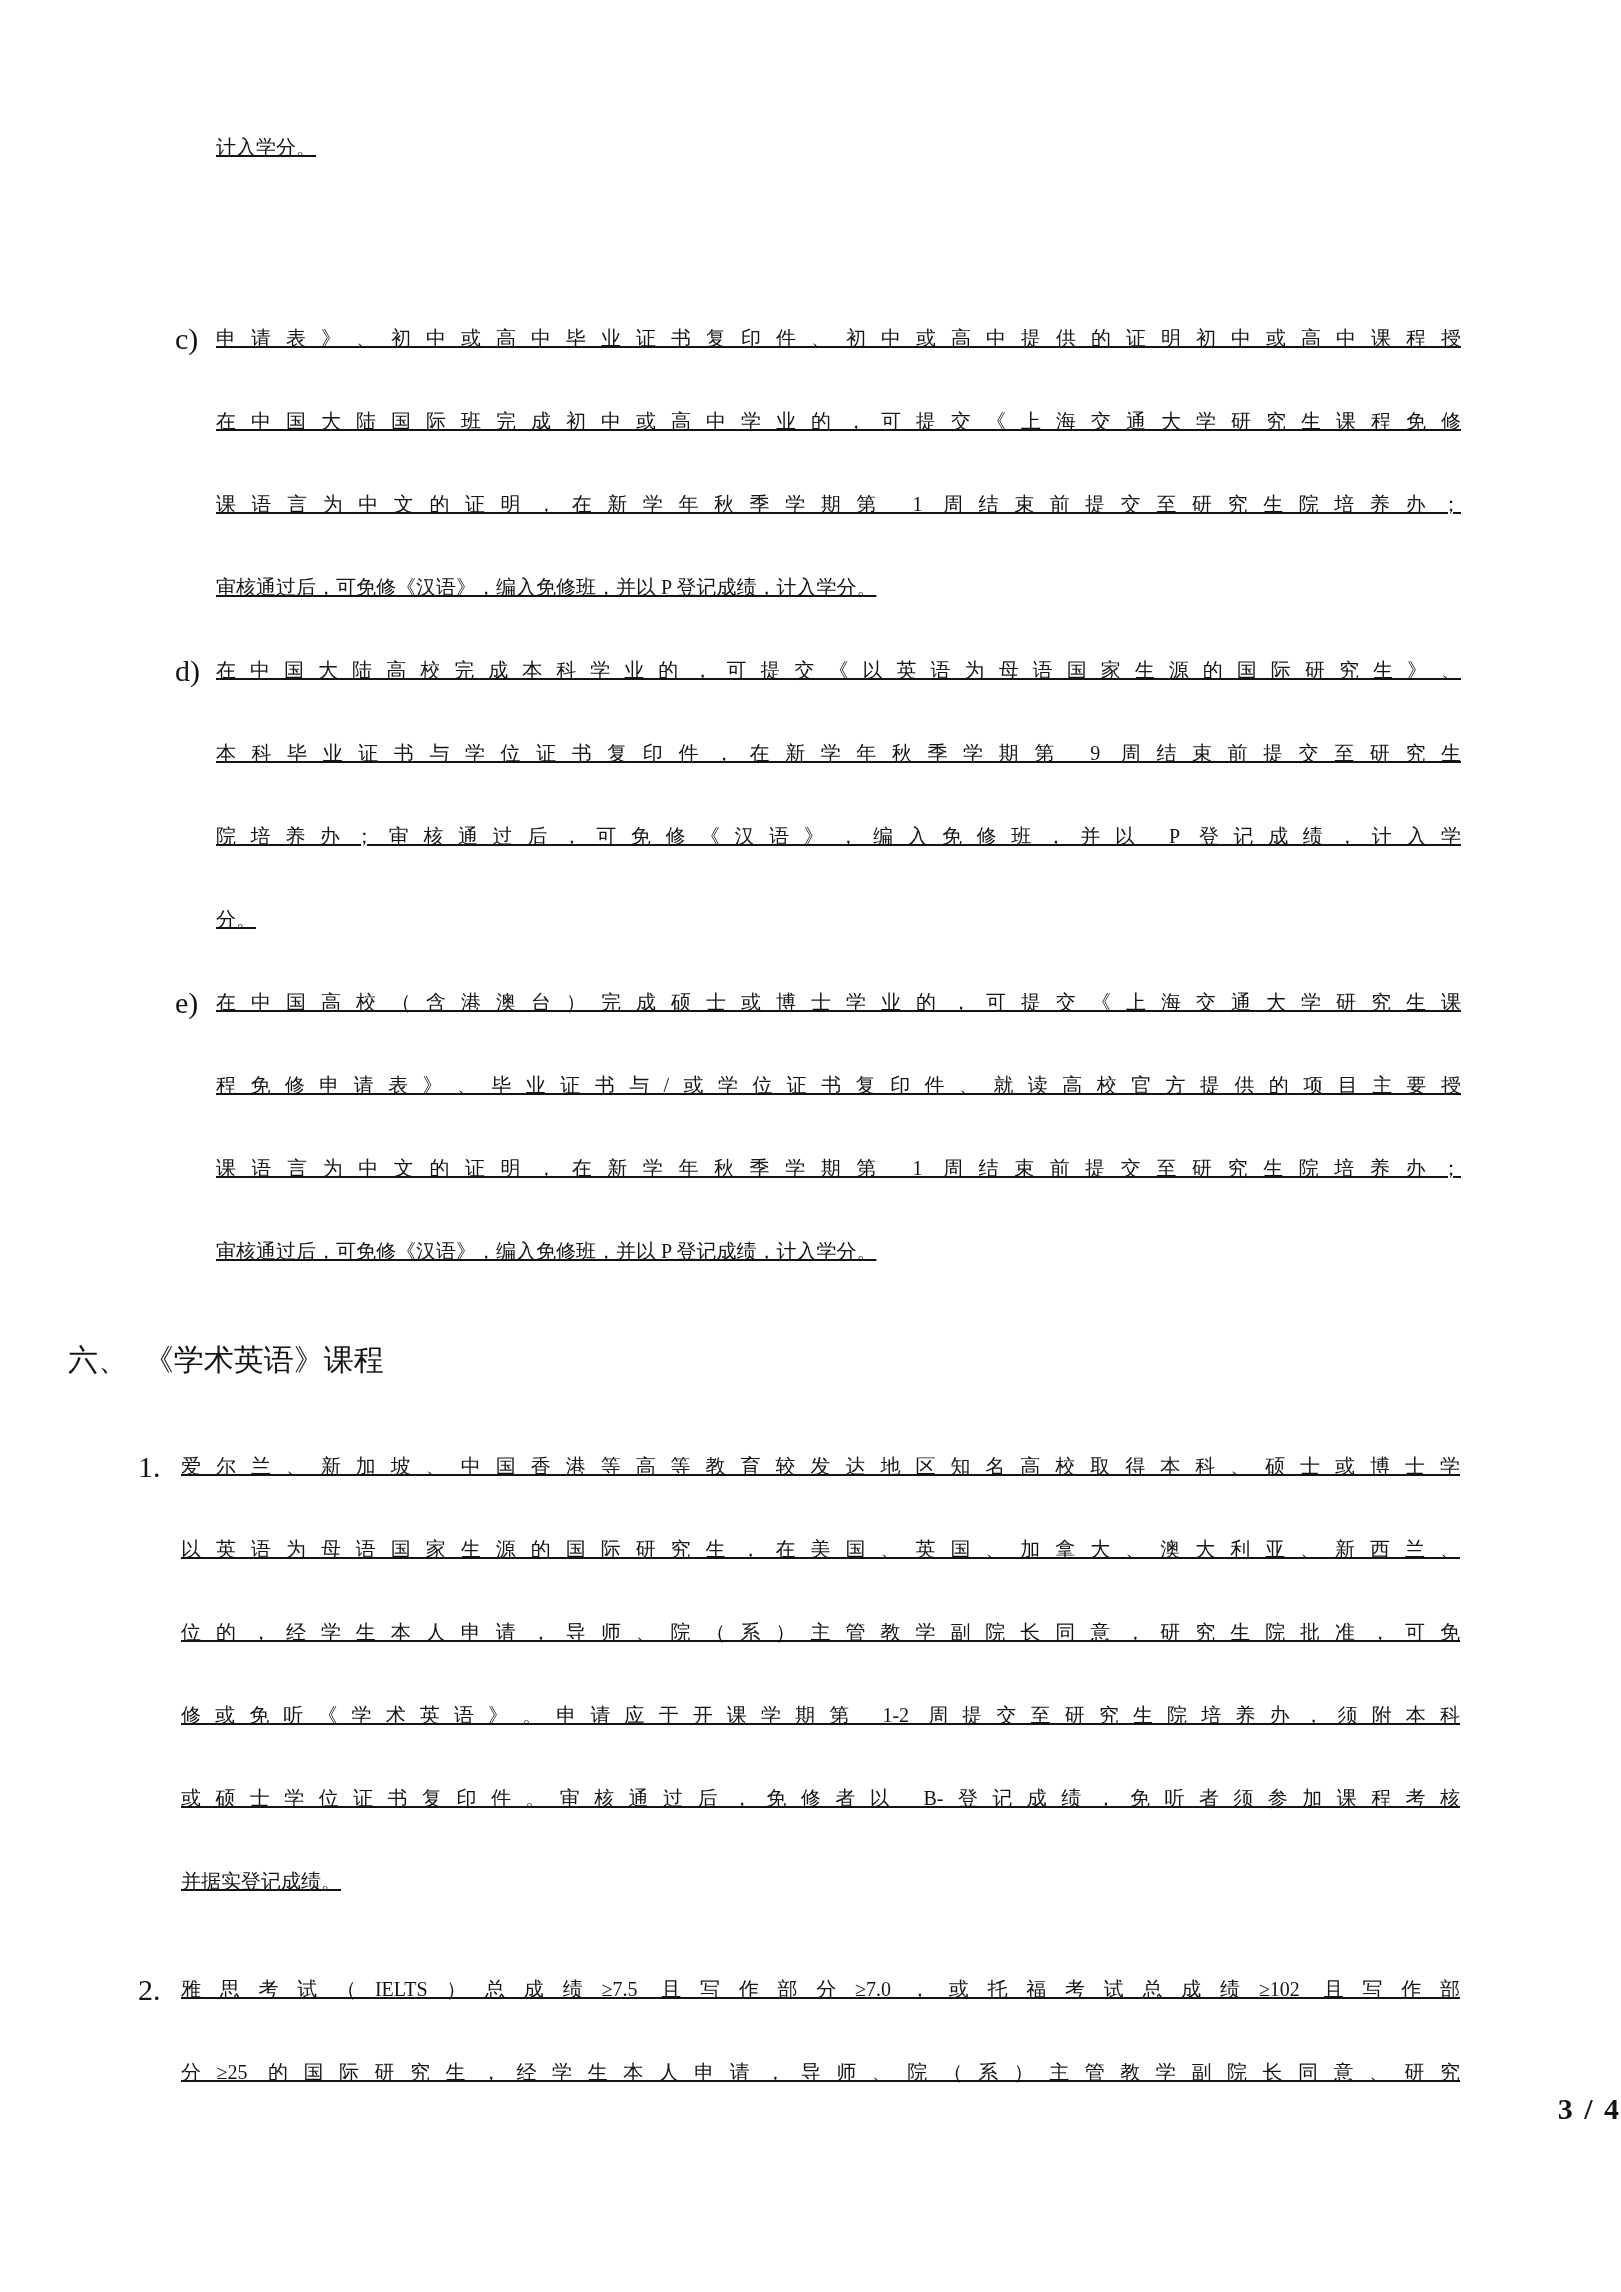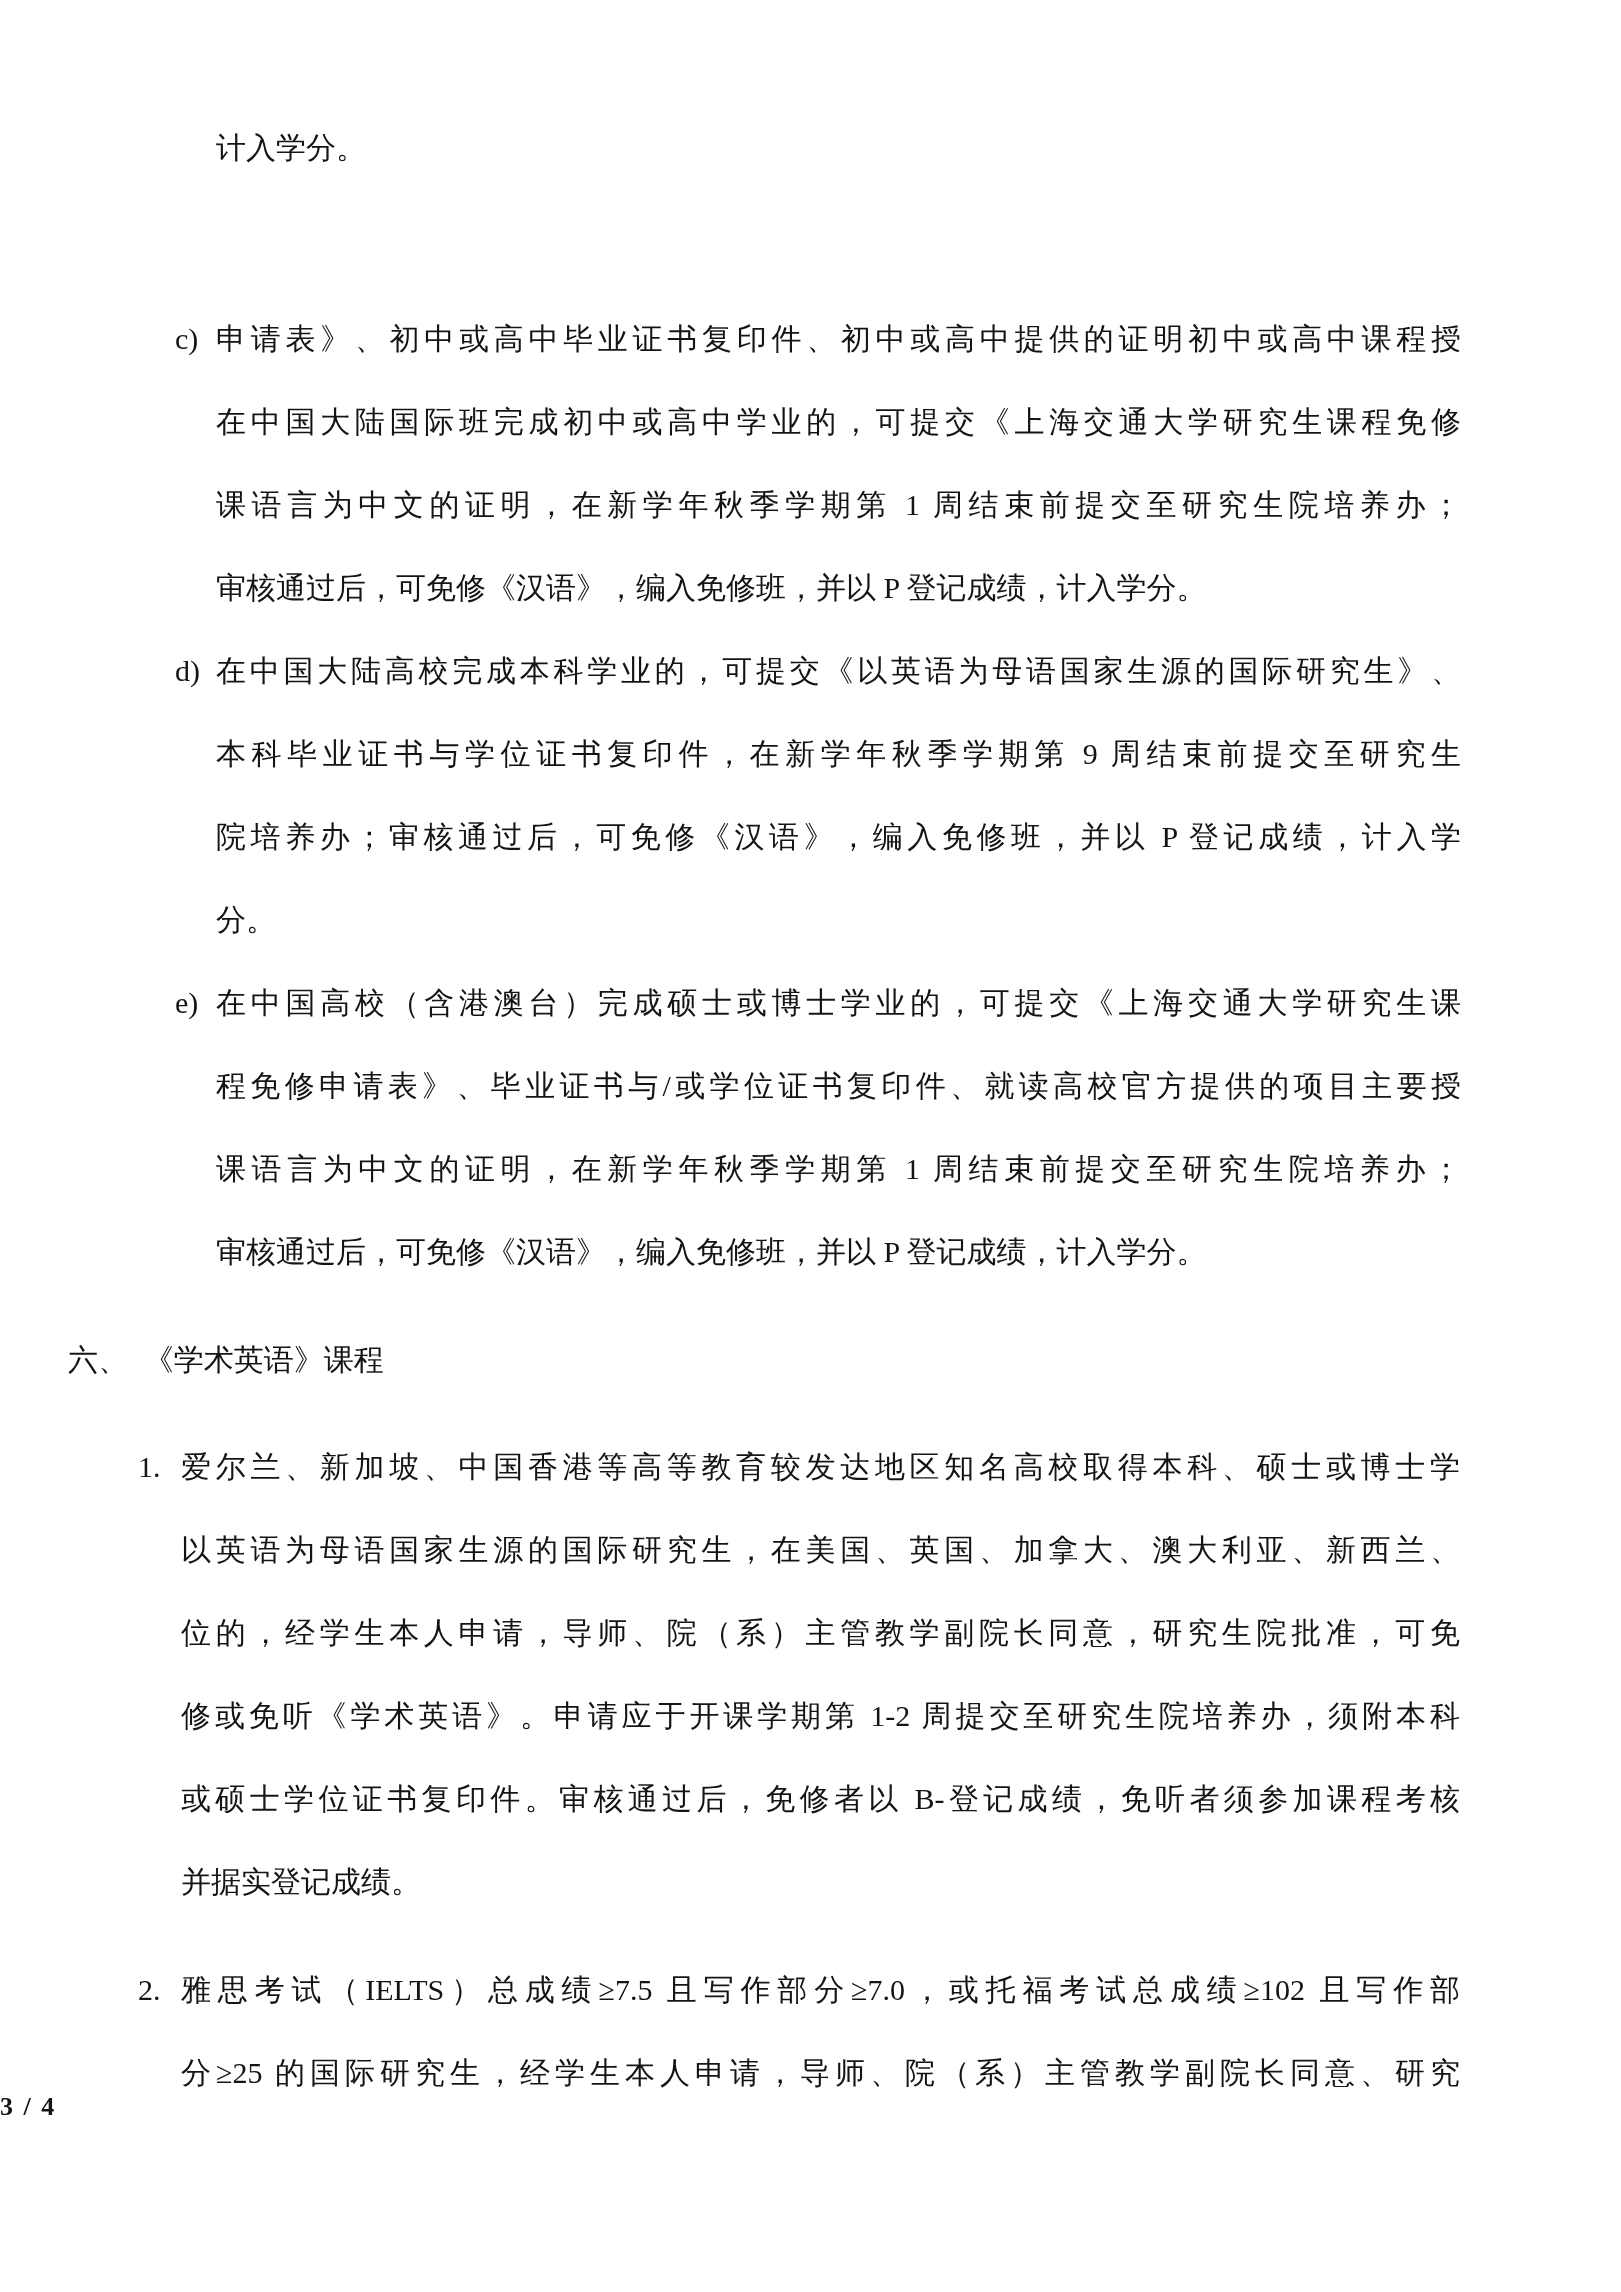--- a/index.html
+++ b/index.html
@@ -17,24 +17,25 @@
     position: relative;
     width: 1621px;
     height: 2293px;
     background: #ffffff;
     overflow: hidden;
   }
   .content {
     padding-top: 106px;
   }
   .line {
-    font-size: 30px;
+    font-size: 20px;
     line-height: 83px;
     height: 83px;
     white-space: normal;
+    text-decoration: underline;
   }
   
   .just {
     text-align: justify;
     text-align-last: justify;
     text-justify: inter-character;
   }
   .short {
     text-align: left;
     text-align-last: left;
@@ -80,22 +81,22 @@
     left: -43px;
     top: 0;
     font-size: 30px;
     line-height: 83px;
   }
   .page-footer {
     position: absolute;
     left: 0;
     right: 0;
     top: 2092px;
-    text-align: left;
-    font-size: 26px;
+    text-align: right;
+    font-size: 30px;
     font-weight: bold;
     letter-spacing: 2px;
   }
 </style>
 </head>
 <body>
 
 <div class="page">
   <div class="content">
 

